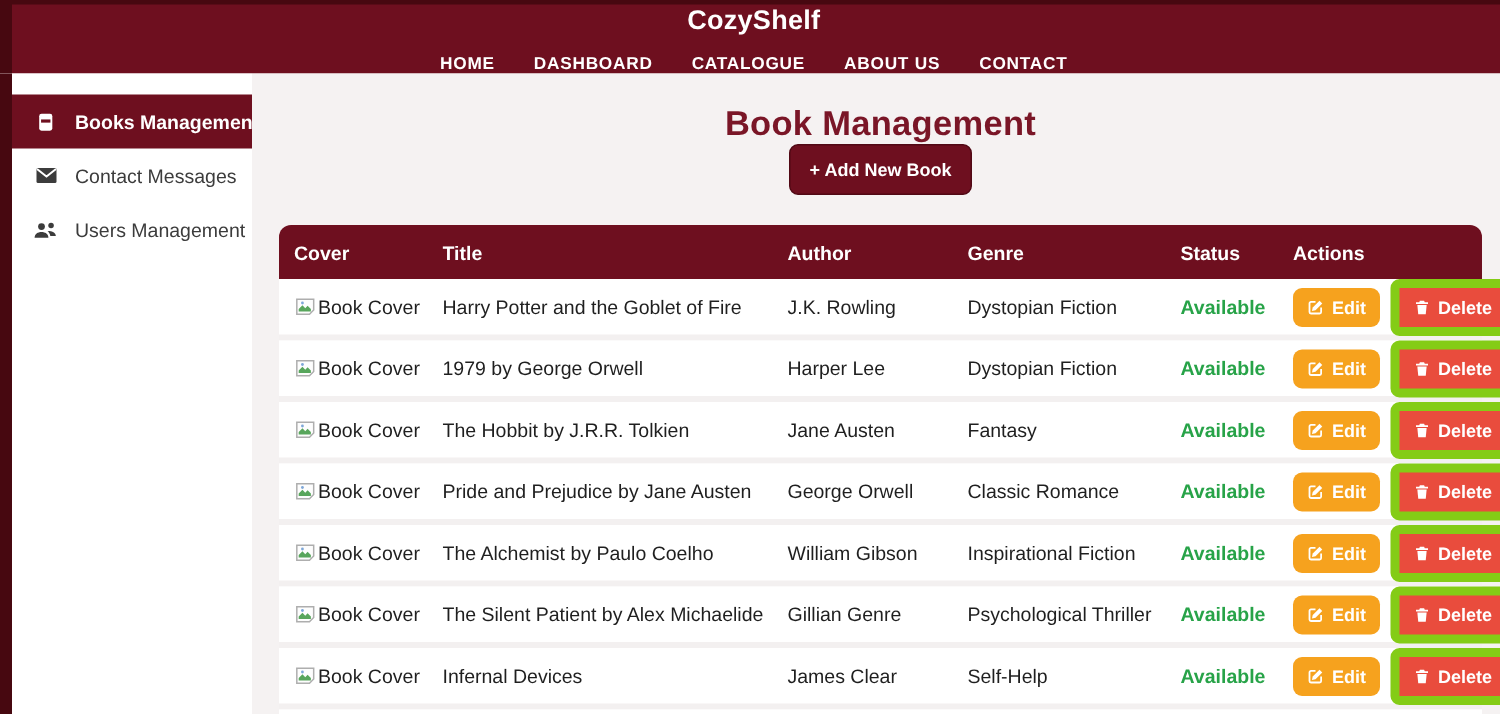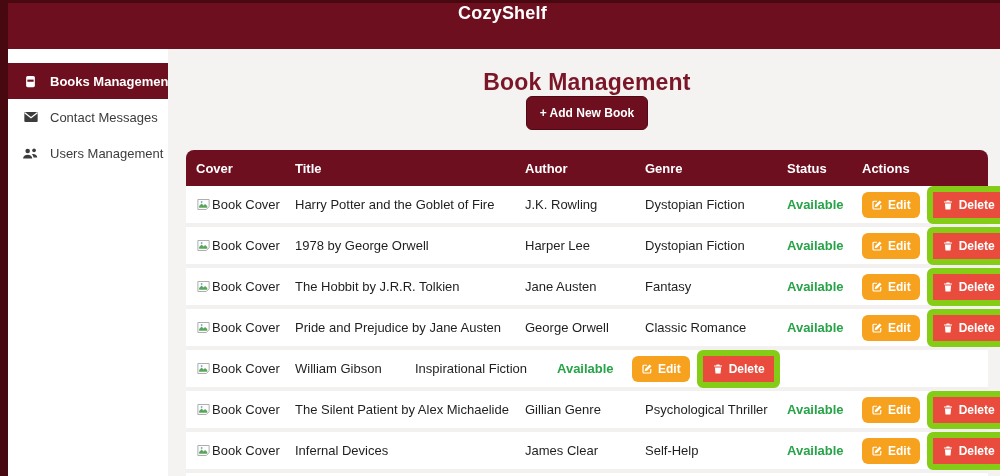--- a/index.html
+++ b/index.html
@@ -69,20 +69,27 @@
     color:#fff; font-family:inherit; font-size:12px; font-weight:600; padding:6px 9px; cursor:pointer;text-align:right;
   }
   .btn-edit{background:var(--orange);}
   .btn-delete{background:var(--red); border:6px solid #84cc16;}
 </style>
 </head>
 <body>
 
 <div class="navbar">
   <div class="brand">CozyShelf</div>
+  <div class="nav-links">
+      <a class="nav-link">HOME</a>
+      <a class="nav-link">DASHBOARD</a>
+      <a class="nav-link">CATALOGUE</a>
+      <a class="nav-link">ABOUT US</a>
+      <a class="nav-link">CONTACT</a>
+    </div>
 </div>
 
 <div class="sidebar">
   <div class="side-item active">
     <span class="ic">
       <svg viewBox="0 0 24 24" width="15" height="15">
           <rect x="5" y="3" width="14" height="18" rx="2.5" fill="#fff"></rect>
           <rect x="7" y="9" width="10" height="3.4" fill="#6E0F1F"></rect>
         </svg>
     </span>
@@ -167,21 +174,21 @@
     <div class="c-cover">
       <span style="display:inline-flex;">
         <svg viewBox="0 0 24 24" width="15" height="15">
               <path d="M3 4 h18 v11.5 l-4.5 4.5 H3 z" fill="#fdfdfd" stroke="#aeaeae" stroke-width="1.6"></path>
               <path d="M5 14.5 l4-4 3 3 2.5-2.5 3.5 3.5 v2.5 H5 z" fill="#58A65C"></path>
               <circle cx="9" cy="8" r="1.5" fill="#7EA7D8"></circle>
             </svg>
       </span>
       <span>Book Cover</span>
     </div>
-    <div class="c-title">1978 by George Orwell</div>
+    <div class="c-title">1979 by George Orwell</div>
     <div class="c-author">Harper Lee</div>
     <div class="c-genre">Dystopian Fiction</div>
     <div class="c-status">Available</div>
     <div class="c-actions">
       <button class="btn btn-edit">
         <span style="display:inline-flex;">
           <svg viewBox="0 0 24 24" width="12" height="12">
                 <path d="M12 4.5 H6 a2 2 0 0 0 -2 2 V18 a2 2 0 0 0 2 2 h11.5 a2 2 0 0 0 2 -2 V12" fill="none" stroke="#fff" stroke-width="2.4"></path>
                 <path d="M17.3 3 l3.7 3.7 L12 15.7 l-4.7 1 1-4.7 z" fill="#fff"></path>
               </svg>
@@ -278,20 +285,21 @@
     <div class="c-cover">
       <span style="display:inline-flex;">
         <svg viewBox="0 0 24 24" width="15" height="15">
               <path d="M3 4 h18 v11.5 l-4.5 4.5 H3 z" fill="#fdfdfd" stroke="#aeaeae" stroke-width="1.6"></path>
               <path d="M5 14.5 l4-4 3 3 2.5-2.5 3.5 3.5 v2.5 H5 z" fill="#58A65C"></path>
               <circle cx="9" cy="8" r="1.5" fill="#7EA7D8"></circle>
             </svg>
       </span>
       <span>Book Cover</span>
     </div>
+    <div class="c-title">The Alchemist by Paulo Coelho</div>
     <div class="c-author">William Gibson</div>
     <div class="c-genre">Inspirational Fiction</div>
     <div class="c-status">Available</div>
     <div class="c-actions">
       <button class="btn btn-edit">
         <span style="display:inline-flex;">
           <svg viewBox="0 0 24 24" width="12" height="12">
                 <path d="M12 4.5 H6 a2 2 0 0 0 -2 2 V18 a2 2 0 0 0 2 2 h11.5 a2 2 0 0 0 2 -2 V12" fill="none" stroke="#fff" stroke-width="2.4"></path>
                 <path d="M17.3 3 l3.7 3.7 L12 15.7 l-4.7 1 1-4.7 z" fill="#fff"></path>
               </svg>

